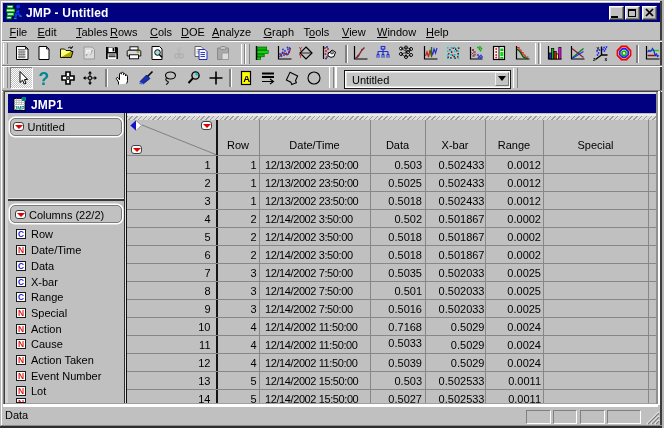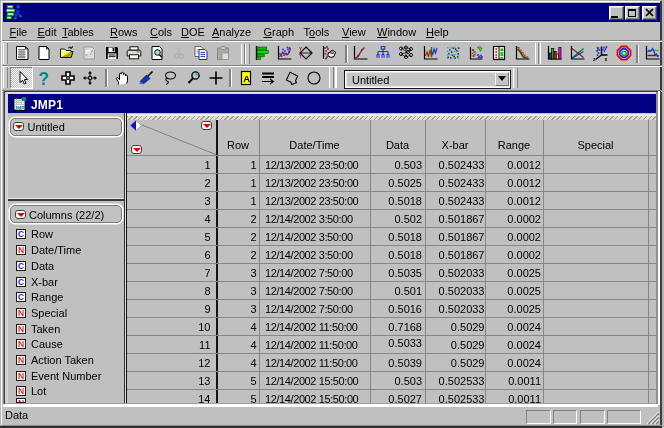--- a/index.html
+++ b/index.html
@@ -48,31 +48,32 @@
 <g fill="#1133ee">
 <circle cx="13.2" cy="3.8" r="2"></circle>
 <path d="M10.8 6.2 l3.8 1 -1 3.2 -3 -.8 z"></path>
 <path d="M10.2 10 l2.6 .8 -1.4 4 -1.8 -.6 z"></path>
 <path d="M13.6 9.8 l2.6 2.8 -1.4 1.2 -2.4 -2.6 z"></path>
 </g>
 <rect x="9" y="14.8" width="2.6" height="1.3" fill="#00a0a0"></rect>
 <rect x="14.6" y="12.6" width="2.2" height="1.2" fill="#00a0a0"></rect>
 <path d="M11 8 l4.5 -3.2" stroke="#000" stroke-width=".7"></path>
 </svg>
+<div class="t" style="left:26px;top:6px;font-size:12px;font-weight:bold;color:#fff;letter-spacing:.2px">JMP - Untitled</div>
 <div class="btn3d" style="left:608.5px;top:6px;width:15px;height:14px"></div>
 <div class="a" style="left:611px;top:15.5px;width:7px;height:2px;background:#000"></div>
 <div class="btn3d" style="left:624.5px;top:6px;width:15px;height:14px"></div>
 <div class="a" style="left:628px;top:8.5px;width:8px;height:8px;border:1px solid #000;border-top-width:2px;box-sizing:border-box"></div>
 <div class="btn3d" style="left:641.5px;top:6px;width:15.5px;height:14px"></div>
 <svg class="a" style="left:645px;top:8px" width="9" height="9" viewBox="0 0 9 9">
 <path d="M1 1 L8 8 M8 1 L1 8" stroke="#000" stroke-width="1.7"></path>
     </svg>
 <div class="t" style="left:9.5px;top:25px"><u>F</u>ile</div>
 <div class="t" style="left:37.5px;top:25px"><u>E</u>dit</div>
-<div class="t" style="left:62px;top:25px"><u>T</u>ables</div>
+<div class="t" style="left:76px;top:25px"><u>T</u>ables</div>
 <div class="t" style="left:110px;top:25px"><u>R</u>ows</div>
 <div class="t" style="left:150px;top:25px"><u>C</u>ols</div>
 <div class="t" style="left:181px;top:25px"><u>D</u>OE</div>
 <div class="t" style="left:212px;top:25px"><u>A</u>nalyze</div>
 <div class="t" style="left:263.5px;top:25px"><u>G</u>raph</div>
 <div class="t" style="left:303.5px;top:25px">T<u>o</u>ols</div>
 <div class="t" style="left:342px;top:25px"><u>V</u>iew</div>
 <div class="t" style="left:377px;top:25px"><u>W</u>indow</div>
 <div class="t" style="left:426px;top:25px"><u>H</u>elp</div>
 <div class="etch" style="left:2px;top:40px;width:660px"></div>
@@ -428,21 +429,21 @@
 <div class="t" style="left:31px;top:243.1px">Date/Time</div>
 <div class="cicon" style="top:260.8px;color:#2020e0">C</div>
 <div class="t" style="left:31px;top:258.8px">Data</div>
 <div class="cicon" style="top:276.5px;color:#2020e0">C</div>
 <div class="t" style="left:31px;top:274.5px">X-bar</div>
 <div class="cicon" style="top:292.2px;color:#2020e0">C</div>
 <div class="t" style="left:31px;top:290.2px">Range</div>
 <div class="cicon" style="top:307.9px;color:#e02020">N</div>
 <div class="t" style="left:31px;top:305.9px">Special</div>
 <div class="cicon" style="top:323.6px;color:#e02020">N</div>
-<div class="t" style="left:31px;top:321.6px">Taken</div>
+<div class="t" style="left:31px;top:321.6px">Action</div>
 <div class="cicon" style="top:339.3px;color:#e02020">N</div>
 <div class="t" style="left:31px;top:337.3px">Cause</div>
 <div class="cicon" style="top:355.0px;color:#e02020">N</div>
 <div class="t" style="left:31px;top:353.0px">Action Taken</div>
 <div class="cicon" style="top:370.7px;color:#e02020">N</div>
 <div class="t" style="left:31px;top:368.7px">Event Number</div>
 <div class="cicon" style="top:386.4px;color:#e02020">N</div>
 <div class="t" style="left:31px;top:384.4px">Lot</div>
 <div class="cicon" style="top:398px;color:#e02020;height:5px;overflow:hidden">N</div>
 <div class="a" style="left:124px;top:113px;width:1px;height:290px;background:#303030"></div>

